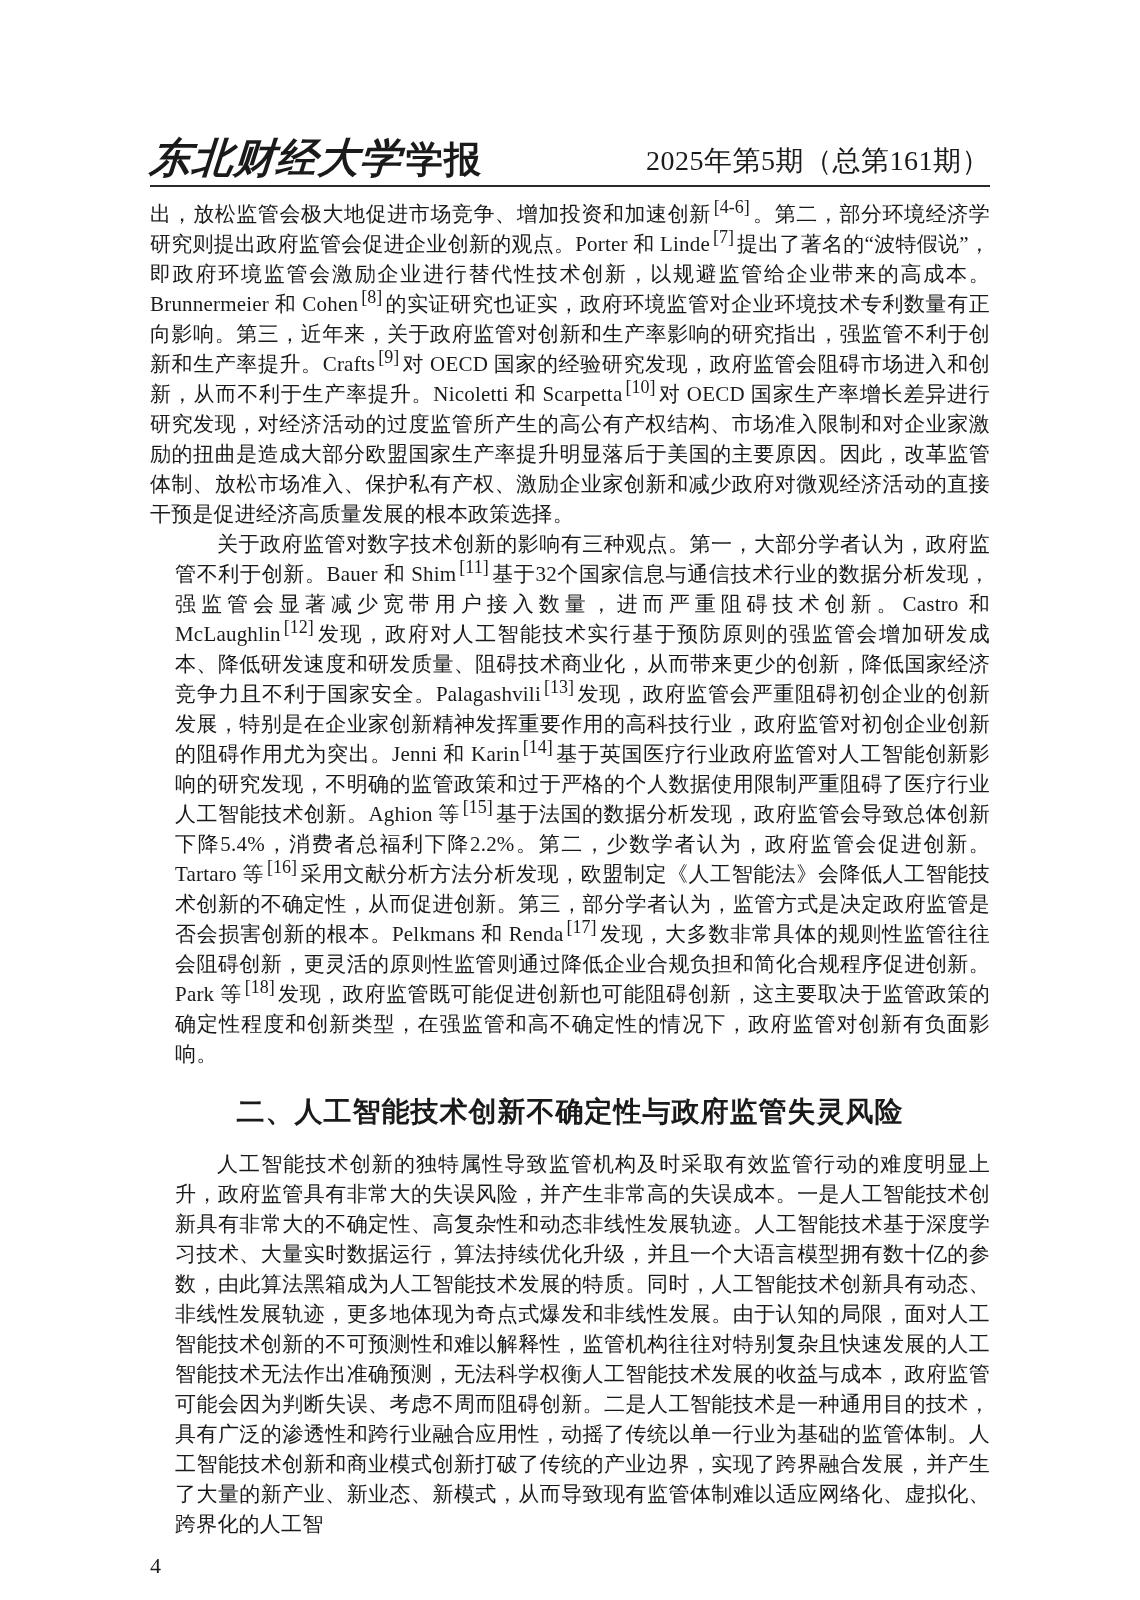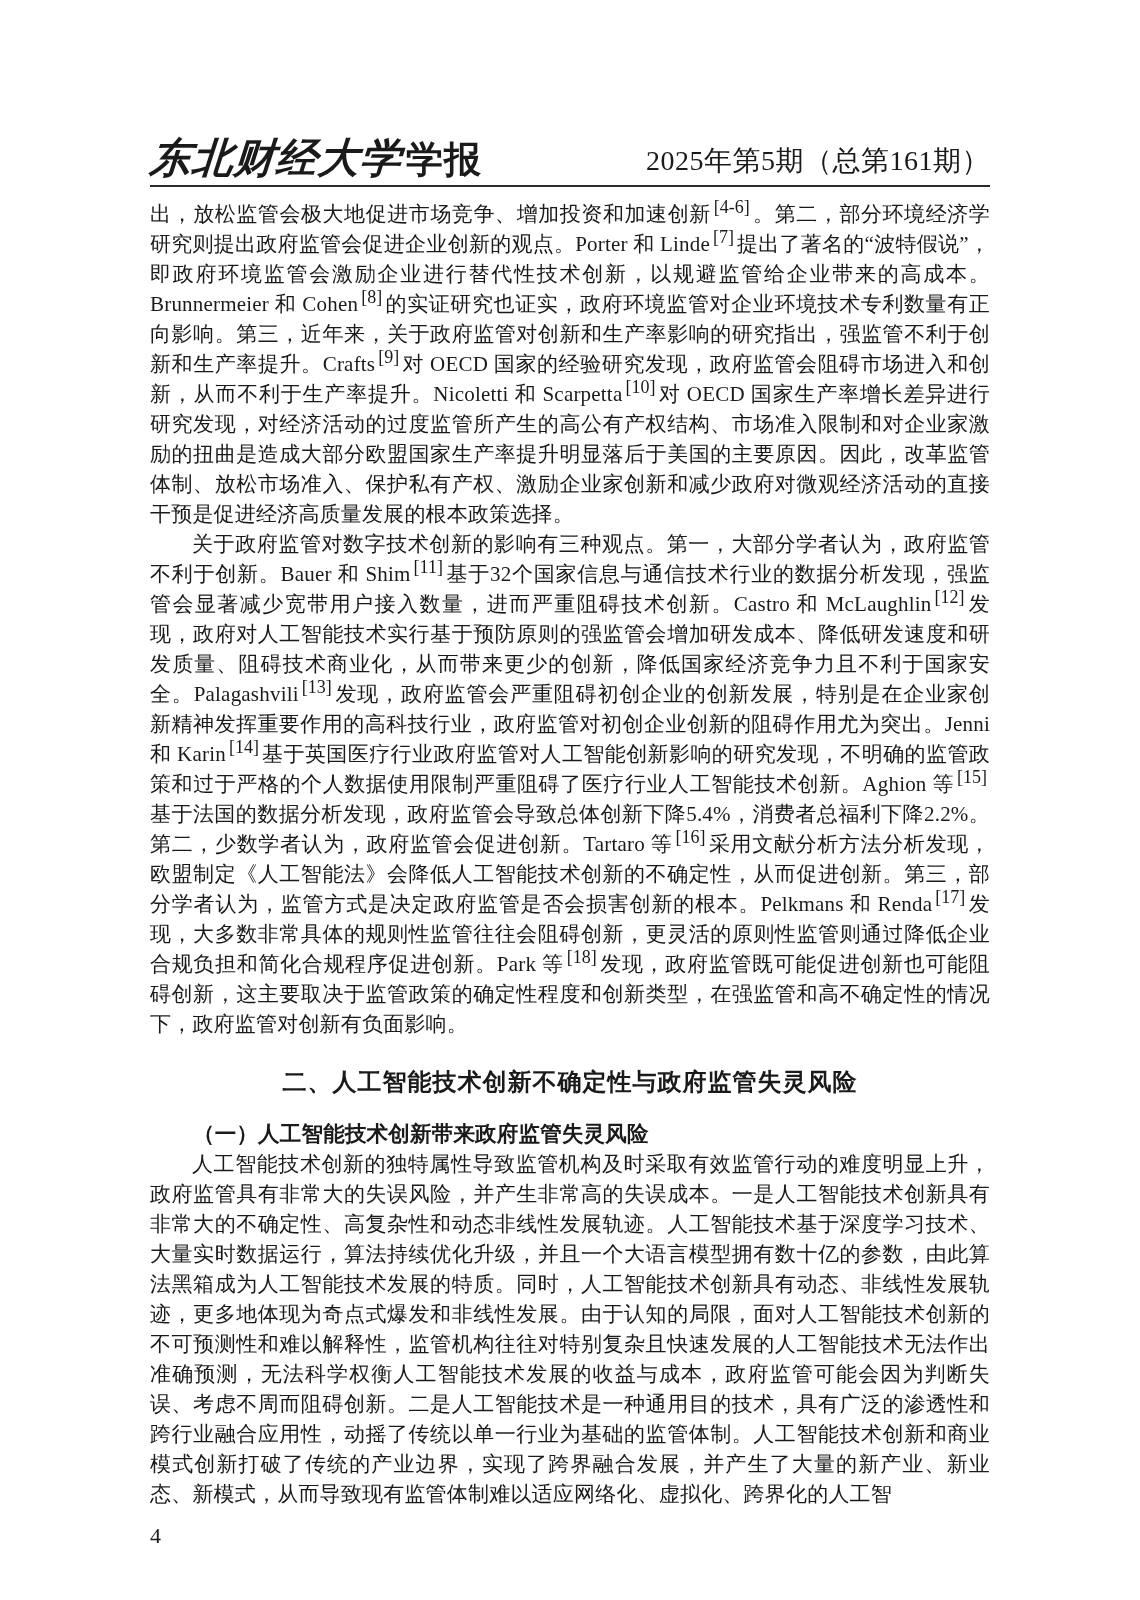--- a/index.html
+++ b/index.html
@@ -62,33 +62,34 @@
     font-size: 21px;
     line-height: 30px;
     text-align: justify;
     letter-spacing: 0.2px;
   }
   .para {
     margin: 0;
   }
   .para.indent {
     text-indent: 2em;
+    margin-left: 25px;
   }
   sup.cite {
     font-family: "Liberation Serif", serif;
     font-size: 18px;
     line-height: 0;
     vertical-align: super;
     margin: 0 3px;
     letter-spacing: 0;
   }
   .h1 {
     font-family: "Liberation Sans", "DejaVu Sans", sans-serif;
     font-weight: 700;
-    font-size: 24px;
+    font-size: 28px;
     line-height: 34px;
     text-align: center;
     text-indent: 0;
     letter-spacing: 1px;
     margin: 26px 0 20px 0;
   }
   .h2 {
     font-family: "Liberation Sans", "DejaVu Sans", sans-serif;
     font-weight: 700;
     font-size: 21.5px;
@@ -115,19 +116,18 @@
     <div class="logo">
       <span class="logo-calligraphy">东北财经大学</span><span class="logo-suffix">学报</span>
     </div>
     <div class="issue">2025年第5期（总第161期）</div>
   </header>
   <hr class="header-rule">
   <main class="article" id="article">
       <p class="para">出，放松监管会极大地促进市场竞争、增加投资和加速创新<sup class="cite">[4-6]</sup>。第二，部分环境经济学研究则提出政府监管会促进企业创新的观点。Porter 和 Linde<sup class="cite">[7]</sup>提出了著名的“波特假说”，即政府环境监管会激励企业进行替代性技术创新，以规避监管给企业带来的高成本。Brunnermeier 和 Cohen<sup class="cite">[8]</sup>的实证研究也证实，政府环境监管对企业环境技术专利数量有正向影响。第三，近年来，关于政府监管对创新和生产率影响的研究指出，强监管不利于创新和生产率提升。Crafts<sup class="cite">[9]</sup>对 OECD 国家的经验研究发现，政府监管会阻碍市场进入和创新，从而不利于生产率提升。Nicoletti 和 Scarpetta<sup class="cite">[10]</sup>对 OECD 国家生产率增长差异进行研究发现，对经济活动的过度监管所产生的高公有产权结构、市场准入限制和对企业家激励的扭曲是造成大部分欧盟国家生产率提升明显落后于美国的主要原因。因此，改革监管体制、放松市场准入、保护私有产权、激励企业家创新和减少政府对微观经济活动的直接干预是促进经济高质量发展的根本政策选择。</p>
       <p class="para indent">关于政府监管对数字技术创新的影响有三种观点。第一，大部分学者认为，政府监管不利于创新。Bauer 和 Shim<sup class="cite">[11]</sup>基于32个国家信息与通信技术行业的数据分析发现，强监管会显著减少宽带用户接入数量，进而严重阻碍技术创新。Castro 和 McLaughlin<sup class="cite">[12]</sup>发现，政府对人工智能技术实行基于预防原则的强监管会增加研发成本、降低研发速度和研发质量、阻碍技术商业化，从而带来更少的创新，降低国家经济竞争力且不利于国家安全。Palagashvili<sup class="cite">[13]</sup>发现，政府监管会严重阻碍初创企业的创新发展，特别是在企业家创新精神发挥重要作用的高科技行业，政府监管对初创企业创新的阻碍作用尤为突出。Jenni 和 Karin<sup class="cite">[14]</sup>基于英国医疗行业政府监管对人工智能创新影响的研究发现，不明确的监管政策和过于严格的个人数据使用限制严重阻碍了医疗行业人工智能技术创新。Aghion 等<sup class="cite">[15]</sup>基于法国的数据分析发现，政府监管会导致总体创新下降5.4%，消费者总福利下降2.2%。第二，少数学者认为，政府监管会促进创新。Tartaro 等<sup class="cite">[16]</sup>采用文献分析方法分析发现，欧盟制定《人工智能法》会降低人工智能技术创新的不确定性，从而促进创新。第三，部分学者认为，监管方式是决定政府监管是否会损害创新的根本。Pelkmans 和 Renda<sup class="cite">[17]</sup>发现，大多数非常具体的规则性监管往往会阻碍创新，更灵活的原则性监管则通过降低企业合规负担和简化合规程序促进创新。Park 等<sup class="cite">[18]</sup>发现，政府监管既可能促进创新也可能阻碍创新，这主要取决于监管政策的确定性程度和创新类型，在强监管和高不确定性的情况下，政府监管对创新有负面影响。</p>
       <h2 class="h1">二、人工智能技术创新不确定性与政府监管失灵风险</h2>
-      <h3 class="h2">（一）人工智能技术创新带来政府监管失灵风险</h3>
       <p class="para indent">人工智能技术创新的独特属性导致监管机构及时采取有效监管行动的难度明显上升，政府监管具有非常大的失误风险，并产生非常高的失误成本。一是人工智能技术创新具有非常大的不确定性、高复杂性和动态非线性发展轨迹。人工智能技术基于深度学习技术、大量实时数据运行，算法持续优化升级，并且一个大语言模型拥有数十亿的参数，由此算法黑箱成为人工智能技术发展的特质。同时，人工智能技术创新具有动态、非线性发展轨迹，更多地体现为奇点式爆发和非线性发展。由于认知的局限，面对人工智能技术创新的不可预测性和难以解释性，监管机构往往对特别复杂且快速发展的人工智能技术无法作出准确预测，无法科学权衡人工智能技术发展的收益与成本，政府监管可能会因为判断失误、考虑不周而阻碍创新。二是人工智能技术是一种通用目的技术，具有广泛的渗透性和跨行业融合应用性，动摇了传统以单一行业为基础的监管体制。人工智能技术创新和商业模式创新打破了传统的产业边界，实现了跨界融合发展，并产生了大量的新产业、新业态、新模式，从而导致现有监管体制难以适应网络化、虚拟化、跨界化的人工智</p>
     </main>
   <footer class="footer">
     <span class="page-num">4</span>
   </footer>
 </div>
 
 </body></html>

